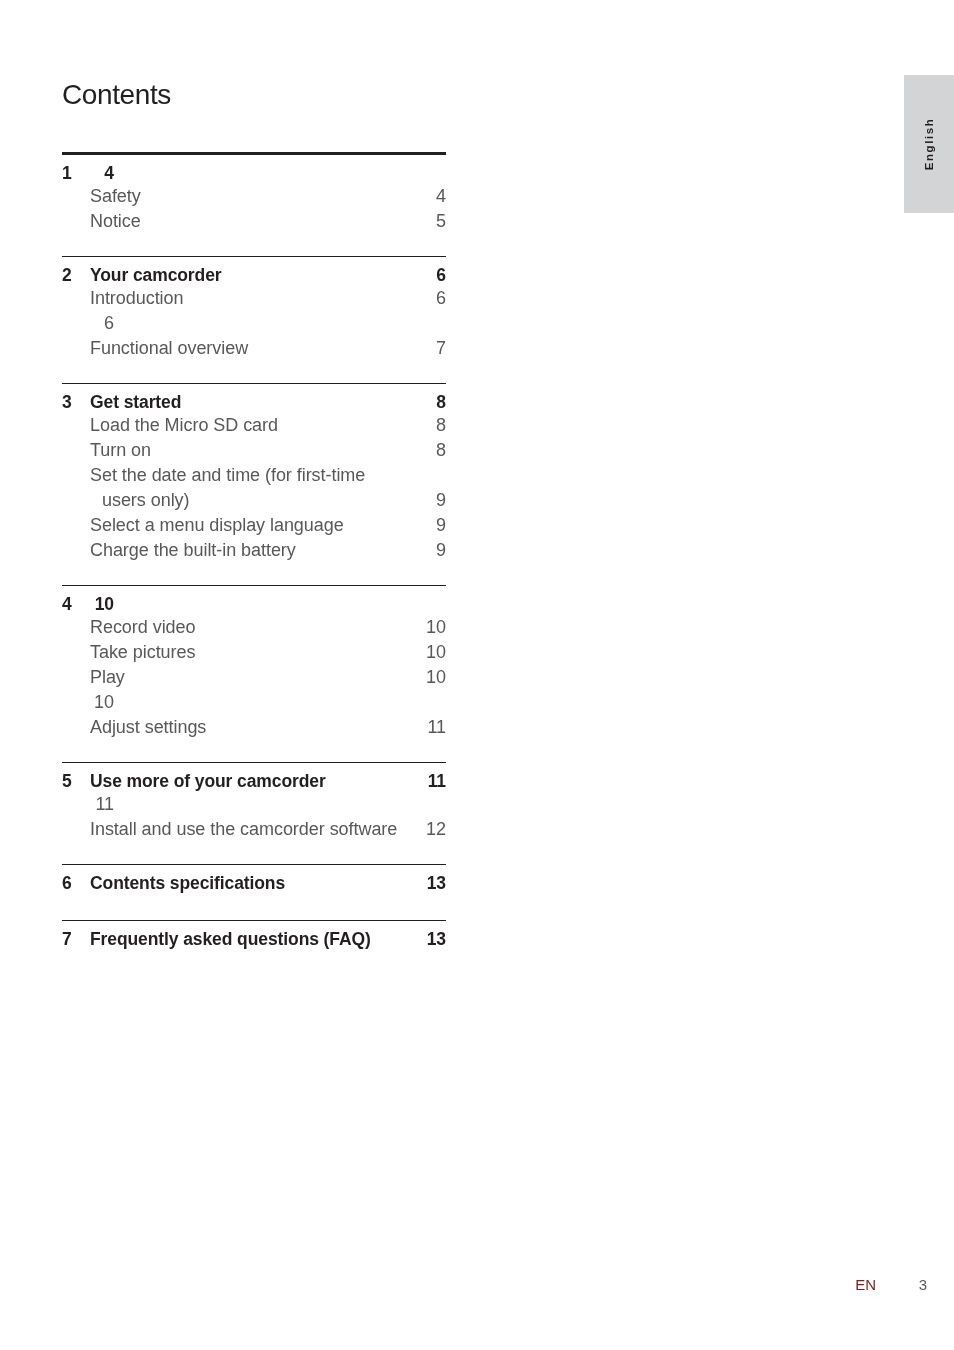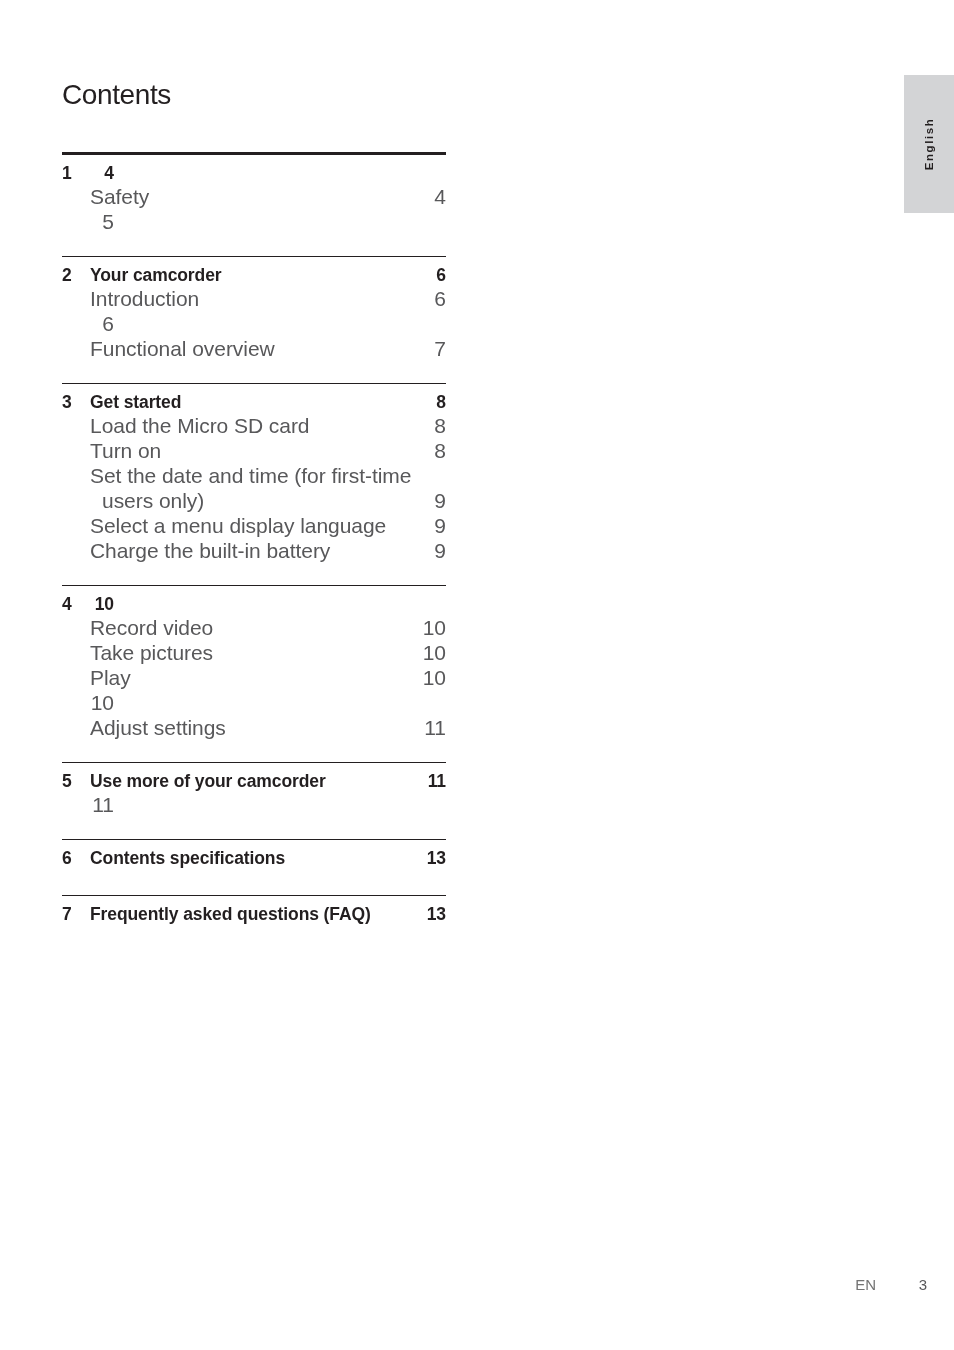--- a/index.html
+++ b/index.html
@@ -95,21 +95,21 @@
 
   .sub-list {
     margin: 0;
     padding: 0;
     list-style: none;
   }
   .sub-row {
     display: flex;
     align-items: baseline;
     color: #58585a;
-    font-size: 21px;
+    font-size: 18px;
     font-weight: 400;
     letter-spacing: -0.05px;
     line-height: 25px;
   }
   .sub-row .spacer {
     width: 28px;
     flex: 0 0 28px;
   }
   .sub-label {
     flex: 1 1 auto;
@@ -134,21 +134,21 @@
     left: 0;
     top: 1276px;
     width: 954px;
     height: 20px;
   }
   .footer-lang {
     position: absolute;
     right: 78px;
     top: 0;
     font-size: 15px;
-    color: #737373;
+    color: #7f1d1d;
     text-align: right;
   }
   .footer-page {
     position: absolute;
     right: 27px;
     top: 0;
     font-size: 15px;
     color: #58585a;
   }
 </style>
@@ -169,20 +169,21 @@
         <span class="section-page">4</span>
       </div>
       <ul class="sub-list">
         <li class="sub-row">
           <span class="spacer"></span>
           <span class="sub-label"><span>Safety</span></span>
           <span class="sub-page">4</span>
         </li>
         <li class="sub-row">
           <span class="spacer"></span>
+          <span class="sub-label"><span>Notice</span></span>
           <span class="sub-page">5</span>
         </li>
       </ul>
     </div>
     <div class="section-gap"></div>
     <div class="toc-section">
       <div class="rule"></div>
       <div class="section-head">
         <span class="section-num">2</span>
         <span class="section-title">Your camcorder</span>
@@ -280,20 +281,25 @@
       <div class="rule"></div>
       <div class="section-head">
         <span class="section-num">5</span>
         <span class="section-title">Use more of your camcorder</span>
         <span class="section-page">11</span>
       </div>
       <ul class="sub-list">
         <li class="sub-row">
           <span class="spacer"></span>
           <span class="sub-page">11</span>
+        </li>
+        <li class="sub-row">
+          <span class="spacer"></span>
+          <span class="sub-label"><span>Install and use the camcorder software</span></span>
+          <span class="sub-page">12</span>
         </li>
       </ul>
     </div>
     <div class="section-gap"></div>
     <div class="toc-section">
       <div class="rule"></div>
       <div class="section-head">
         <span class="section-num">6</span>
         <span class="section-title">Contents specifications</span>
         <span class="section-page">13</span>

